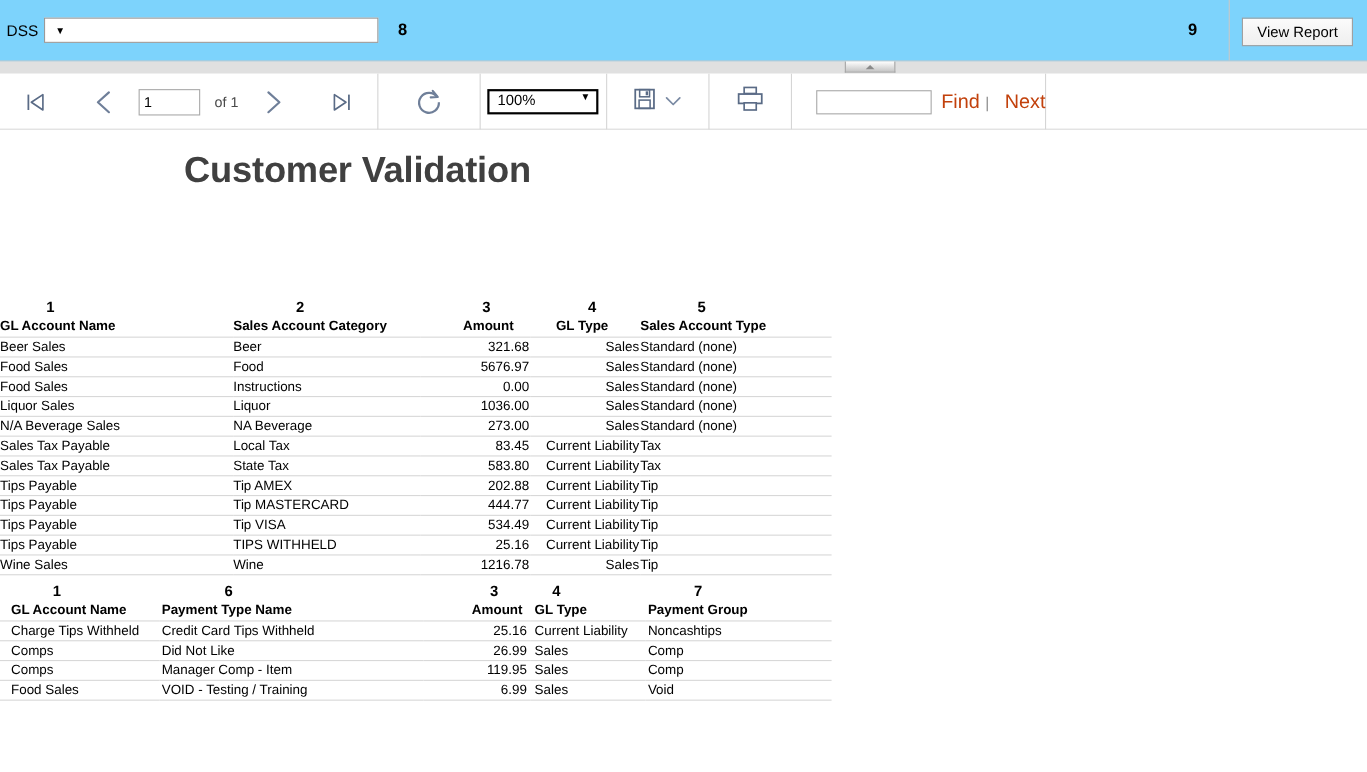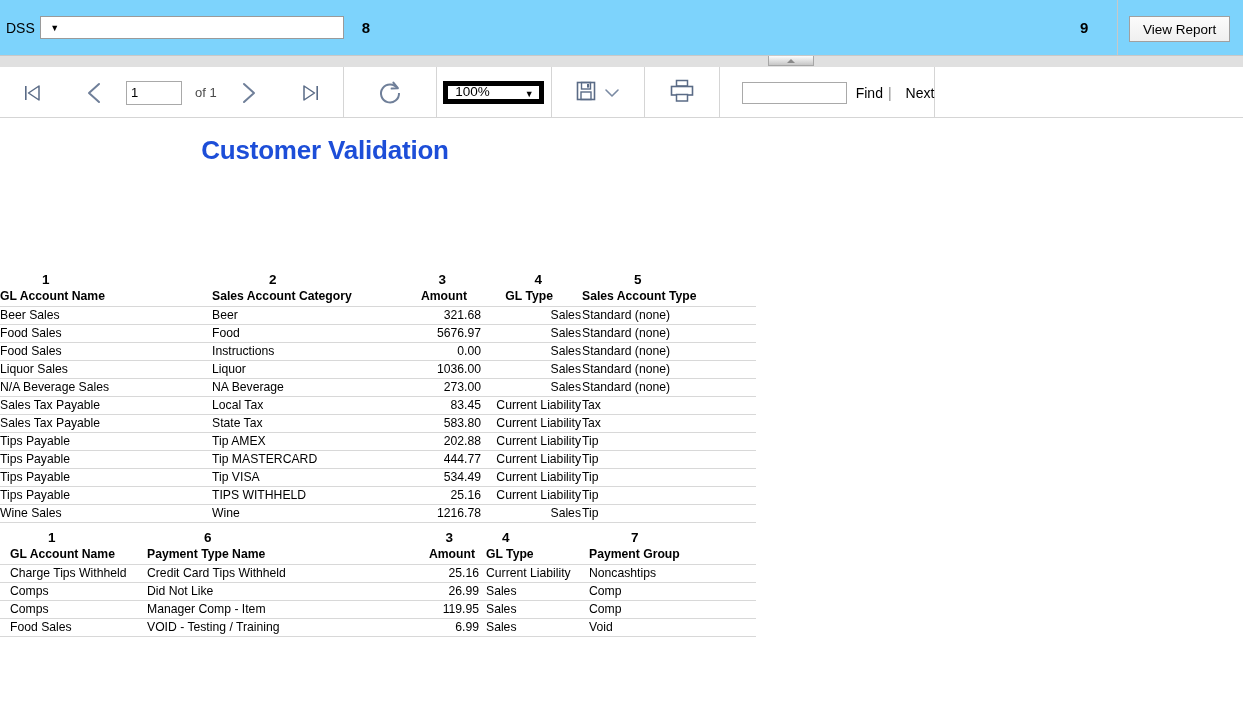--- a/index.html
+++ b/index.html
@@ -124,22 +124,22 @@
     width: 92px; height: 51px;
     display: flex; align-items: center; justify-content: center;
     cursor: pointer;
   }
   .zoom-wrap {
     width: 114px; height: 51px;
     display: flex; align-items: center; justify-content: center;
   }
   .zoom-select {
     width: 101px; height: 23px;
-    border: 5px solid #000000; background: #fff;
-    display: flex; align-items: flex-end;
+    border: 2px solid #000000; background: #fff;
+    display: flex; align-items: flex-start;
     padding-left: 7px;
     position: relative;
     cursor: pointer;
   }
   .zoom-select .zt { font-size: 13.5px; color: #000; flex: 1; }
   .zoom-select .za {
     width: 20px; display: flex; align-items: center; justify-content: center;
     font-size: 9px; color: #000;
   }
   .export-wrap {
@@ -158,37 +158,37 @@
     padding: 0 0 0 22px;
   }
   .find-input {
     width: 105px; height: 22px;
     border: 1px solid #a9a9a9; background: #fff;
     font-size: 13px; padding: 0 4px;
     font-family: "Liberation Sans", sans-serif;
     outline: none;
   }
   .find-link {
-    font-size: 14px; color: #000000;
+    font-size: 18px; color: #c2410c;
     margin-left: 9px; cursor: pointer;
   }
   .find-sep { font-size: 14px; color: #8e8e8e; margin: 0 5px; }
 
   
   #report {
     position: absolute; left: 0; top: 118px;
     width: 1243px; height: 584px;
     background: #ffffff;
     overflow: hidden;
   }
   #report-title {
     position: absolute; left: 0; top: 17px;
     width: 650px; text-align: center;
-    font-size: 26px; font-weight: bold;
-    color: #1d4ed8;
+    font-size: 33px; font-weight: bold;
+    color: #404040;
     letter-spacing: -0.2px;
   }
 
   .rpt-table {
     position: absolute;
     left: 0; width: 756px;
     border-collapse: collapse;
     font-size: 12.2px; color: #000;
     table-layout: fixed;
   }

